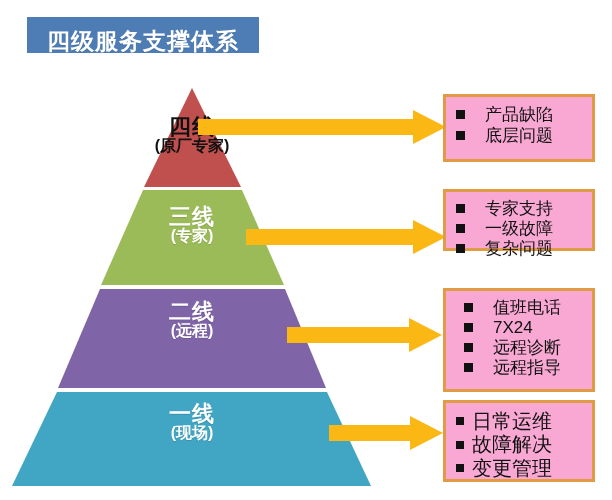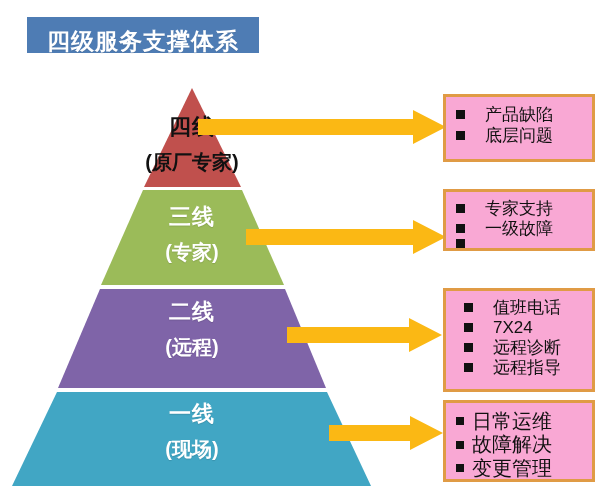--- a/index.html
+++ b/index.html
@@ -66,23 +66,22 @@
     pointer-events: none;
   }
   .tier-label .main {
     display: block;
     font-size: 22px;
     font-weight: bold;
     letter-spacing: 1px;
   }
   .tier-label .sub {
     display: block;
-    font-size: 20px;
+    font-size: 16px;
     font-weight: bold;
-    margin-top: 14px;
   }
   .tier-label.dark .main,
   .tier-label.dark .sub { color: #111111; }
   .tier-label.light .main,
   .tier-label.light .sub {
     color: #ffffff;
     text-shadow: 0 1px 1px rgba(0,0,0,0.12);
   }
 
   
@@ -220,20 +219,21 @@
       <li>
         <span class="bullet"></span>
         <span class="li-text">专家支持</span>
       </li>
       <li>
         <span class="bullet"></span>
         <span class="li-text">一级故障</span>
       </li>
       <li>
         <span class="bullet"></span>
+        <span class="li-text">复杂问题</span>
       </li>
     </ul>
   </div>
 
   <div class="callout box-3">
     <ul>
       <li>
         <span class="bullet"></span>
         <span class="li-text">值班电话</span>
       </li>

